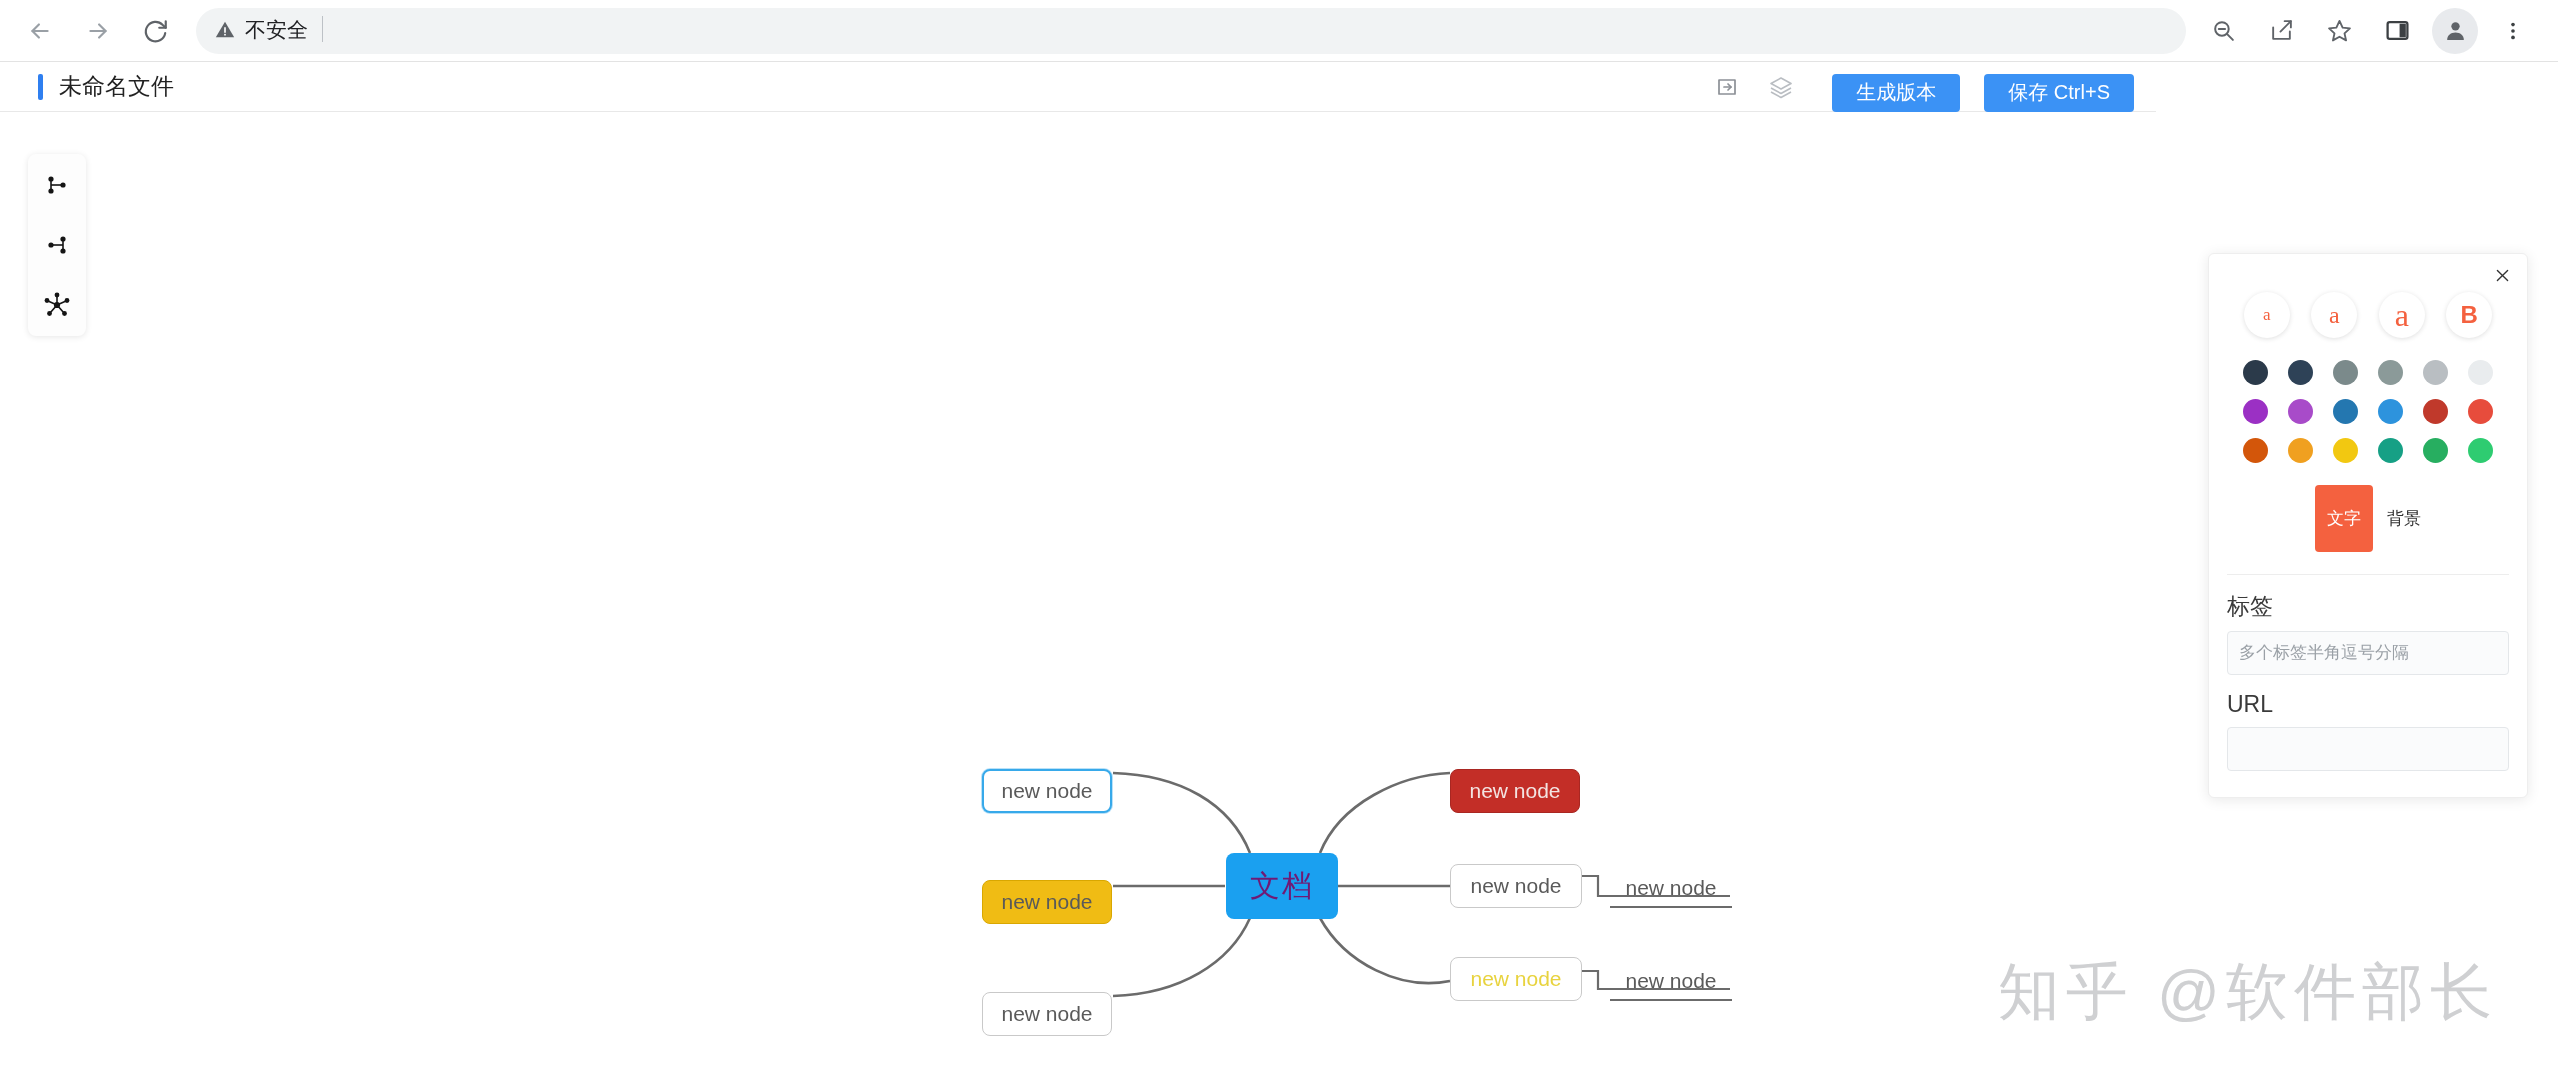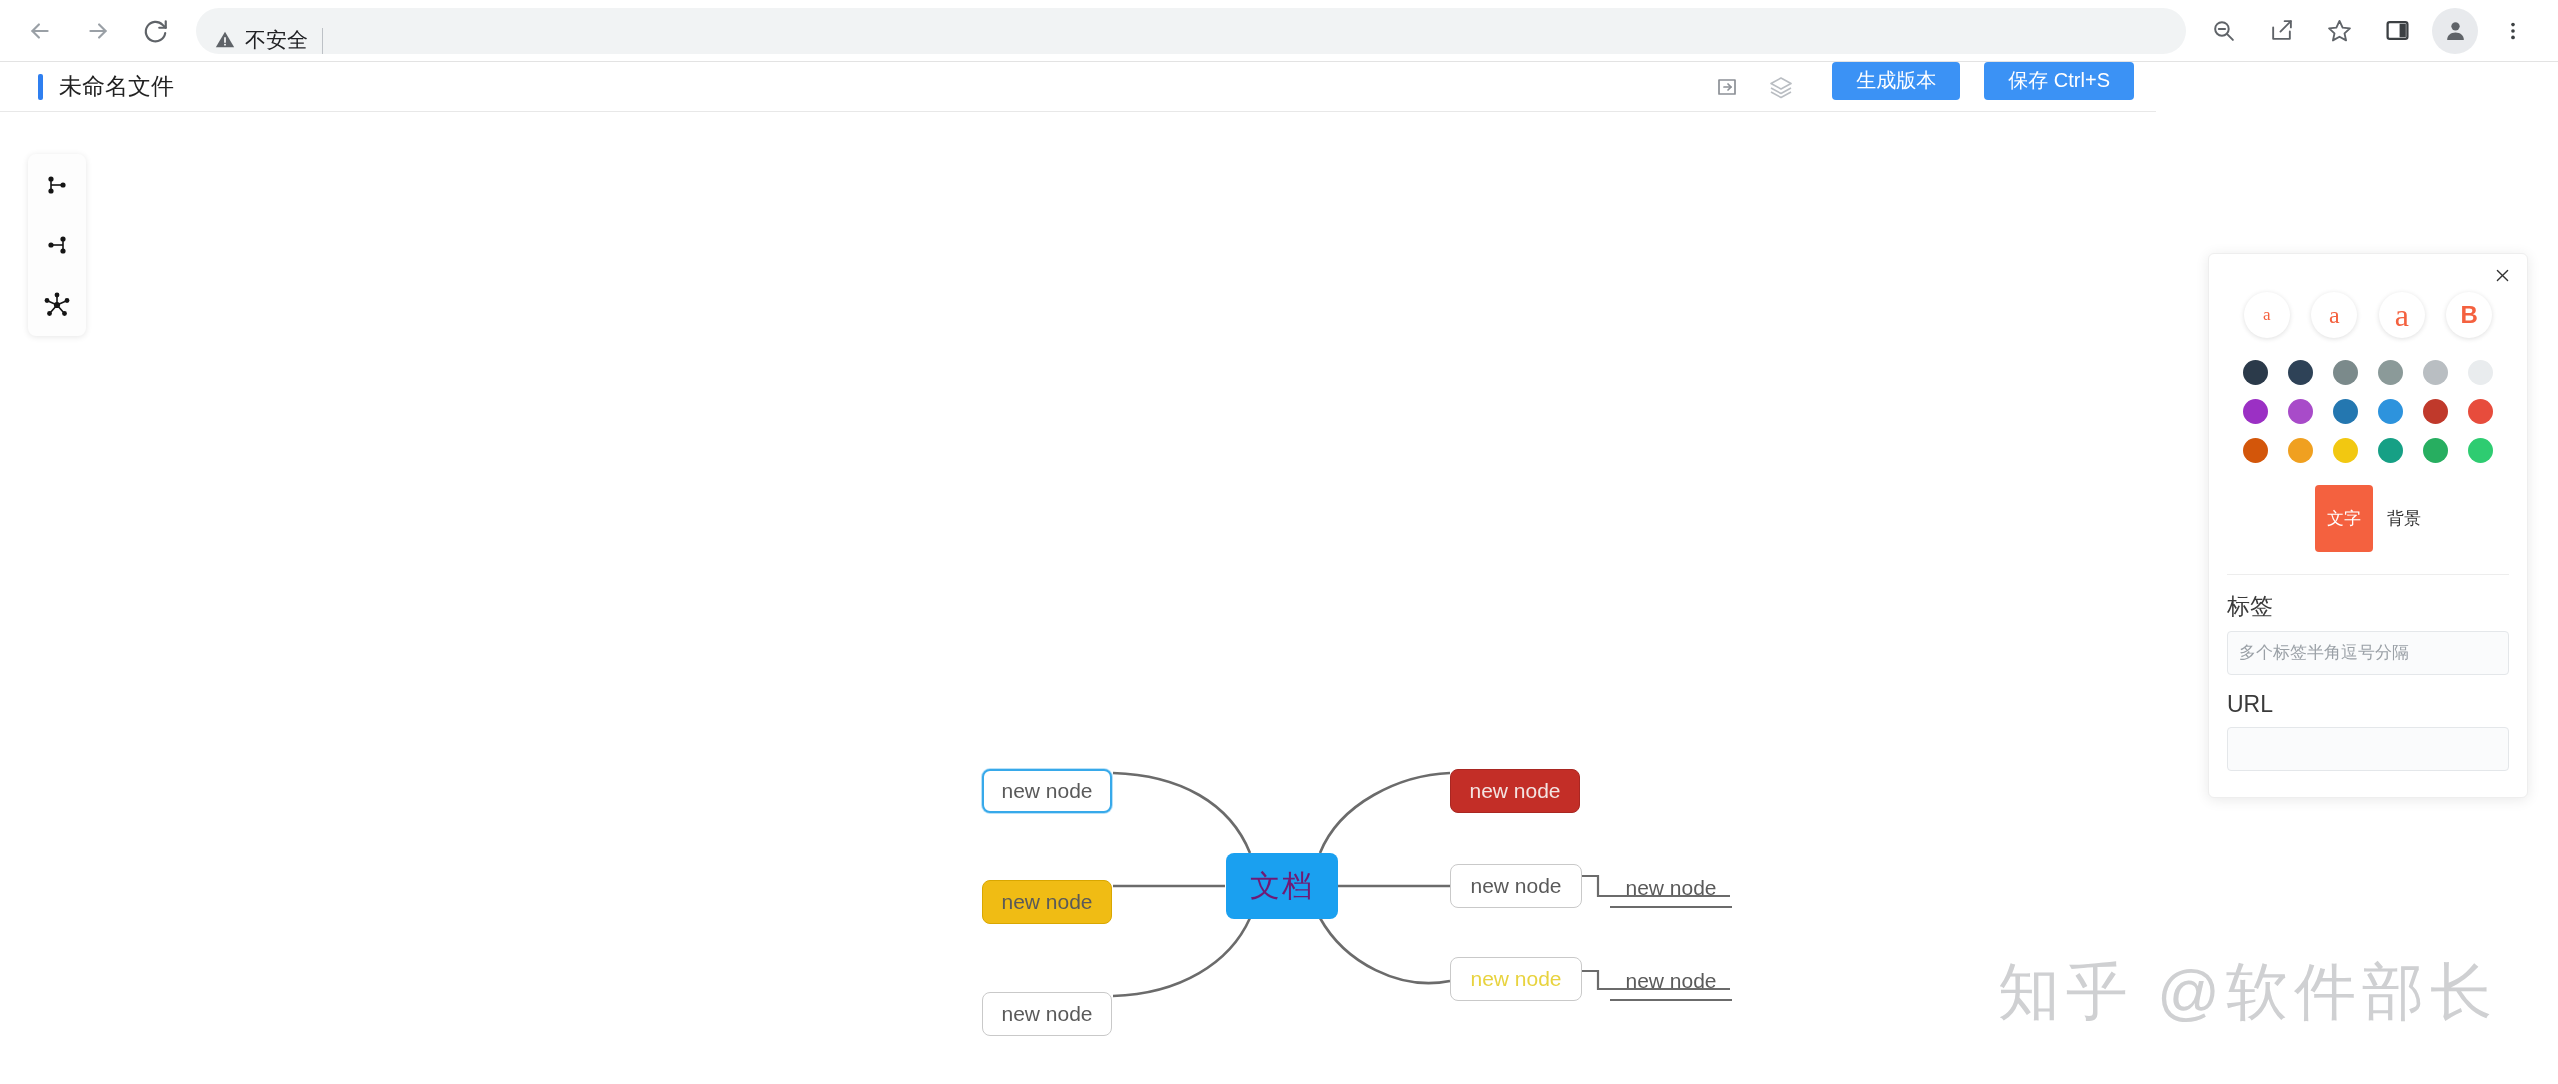--- a/index.html
+++ b/index.html
@@ -23,22 +23,22 @@
     width: 48px; height: 48px; margin-left: 10px;
     display: flex; align-items: center; justify-content: center;
     border-radius: 50%; cursor: pointer;
   }
   .nav-btn:first-child { margin-left: 16px; }
   .nav-btn svg { display: block; }
 
   #omnibox {
     flex: 1; height: 46px; margin: 0 14px 0 16px;
     background: #f1f3f4; border-radius: 23px;
-    display: flex; align-items: flex-end;
-    padding: 0 18px;
+    display: flex; align-items: flex-start;
+    padding: 8px 18px;
   }
   #security-chip {
     display: flex; align-items: center; gap: 9px;
     flex-shrink: 0;
   }
   #security-label {
     font-size: 21px; color: #202124; white-space: nowrap;
   }
   #omnibox-divider {
     width: 1px; height: 26px; background: #bdc1c6; margin: 0 14px;
@@ -68,21 +68,21 @@
   #doc-title-wrap {
     display: flex; align-items: center; gap: 16px; margin-left: 38px;
   }
   #title-accent {
     width: 5px; height: 26px; background: #2f7ff0; border-radius: 2px;
   }
   #doc-title {
     font-size: 23px; color: #222; font-weight: 400;
   }
   #app-header-right {
-    margin-left: auto; display: flex; align-items: flex-start; gap: 0;
+    margin-left: auto; display: flex; align-items: flex-end; gap: 0;
     padding-right: 22px;
   }
   .header-icon-btn {
     width: 54px; height: 50px;
     display: flex; align-items: center; justify-content: center;
     cursor: pointer;
   }
   .header-btn {
     height: 38px; padding: 0 24px; margin-left: 24px;
     background: #3b92f5; color: #fff;

